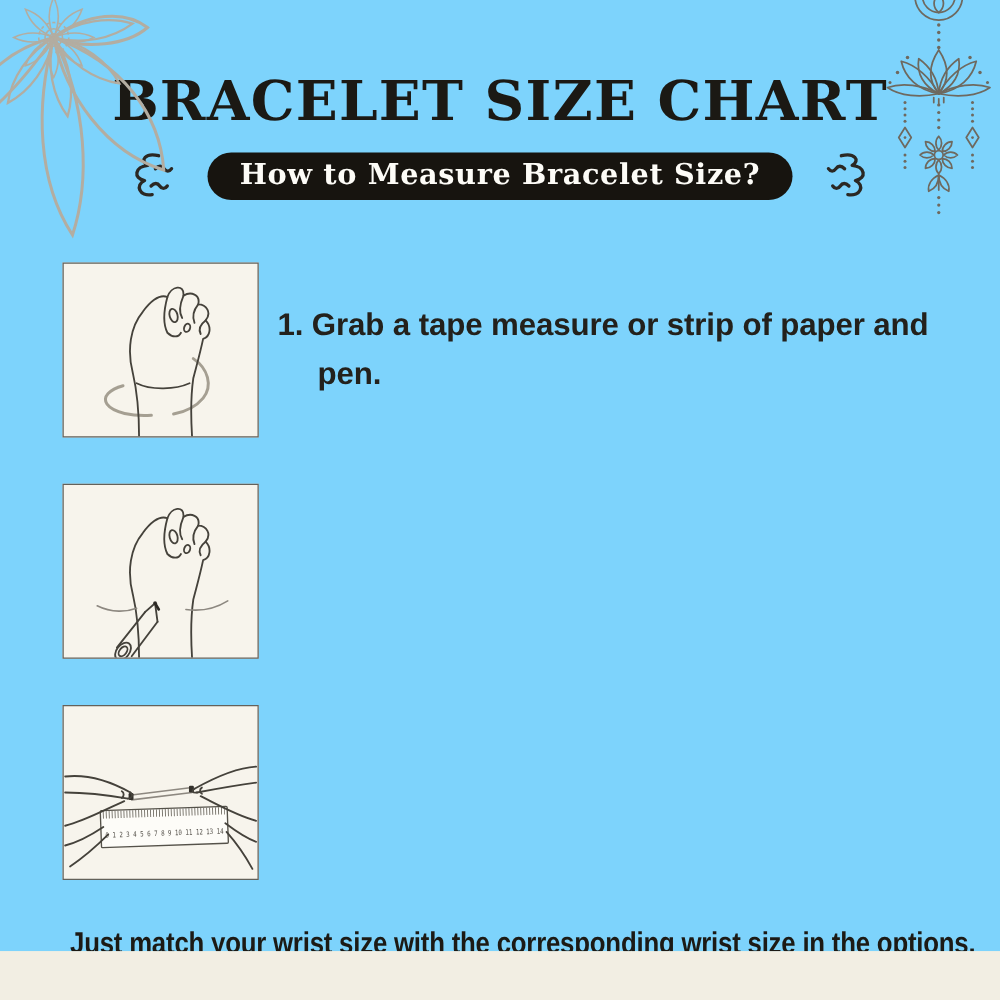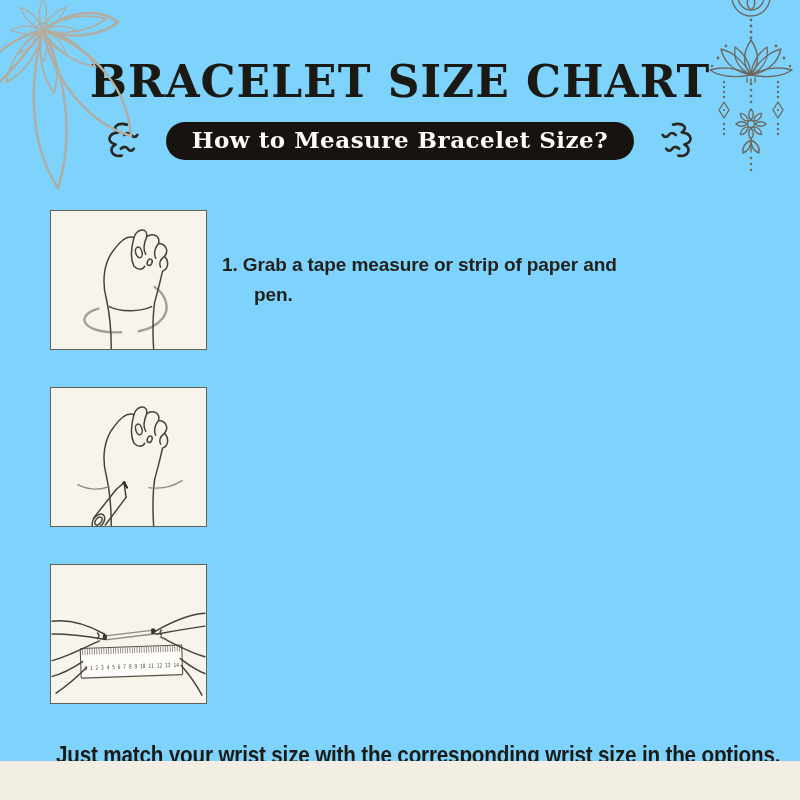--- a/index.html
+++ b/index.html
@@ -8,21 +8,21 @@
   .ornament{position:absolute;pointer-events:none;}
   .title{margin:56px 0 0;text-align:center;font-family:"DejaVu Serif","Liberation Serif",serif;
          font-weight:700;font-size:44px;letter-spacing:1px;color:#1b1914;}
   .badge-row{display:flex;justify-content:center;align-items:center;gap:27px;margin-top:11px;}
   .badge{background:#17140f;color:#fdfcf7;font-family:"DejaVu Serif","Liberation Serif",serif;
          font-weight:700;font-size:23px;letter-spacing:.5px;padding:4px 26px 7px;border-radius:24px;}
   .steps{margin:46px 0 0 50px;}
   .step{display:flex;align-items:center;margin-bottom:37px;}
   .illus{width:157px;height:140px;background:#f7f4ec;border:1.4px solid #63615a;flex:none;box-sizing:border-box;}
   .illus svg{display:block;width:100%;height:100%;}
-  .step-text{margin:0 0 0 15px;font-size:19px;font-weight:600;line-height:1.56;color:#23211c;
+  .step-text{margin:0 0 0 15px;font-size:25px;font-weight:600;line-height:1.56;color:#23211c;
              white-space:pre-line;padding-left:32px;text-indent:-32px;letter-spacing:-.1px;}
   .footer{margin:28px 0 0;text-align:center;font-size:24px;font-weight:700;color:#1c1a15;
           white-space:nowrap;transform:scaleX(.86);transform-origin:50% 50%;letter-spacing:-.2px;}
   .sketch{stroke:#45423b;stroke-width:1.5;fill:none;stroke-linecap:round;stroke-linejoin:round;}
   .tape{stroke:#a59f92;stroke-width:2.4;fill:none;stroke-linecap:round;}
   .gray-line{stroke:#8d8880;stroke-width:1.3;fill:none;stroke-linecap:round;}
   .orn{stroke:#6e695f;stroke-width:1.4;fill:none;stroke-linecap:round;stroke-linejoin:round;}
   .orn-dot{fill:#6e695f;stroke:none;}
   .mandala-big{stroke:#b3ada1;stroke-width:2.4;fill:none;}
   .mandala-med{stroke:#b3ada1;stroke-width:1.8;fill:none;}

